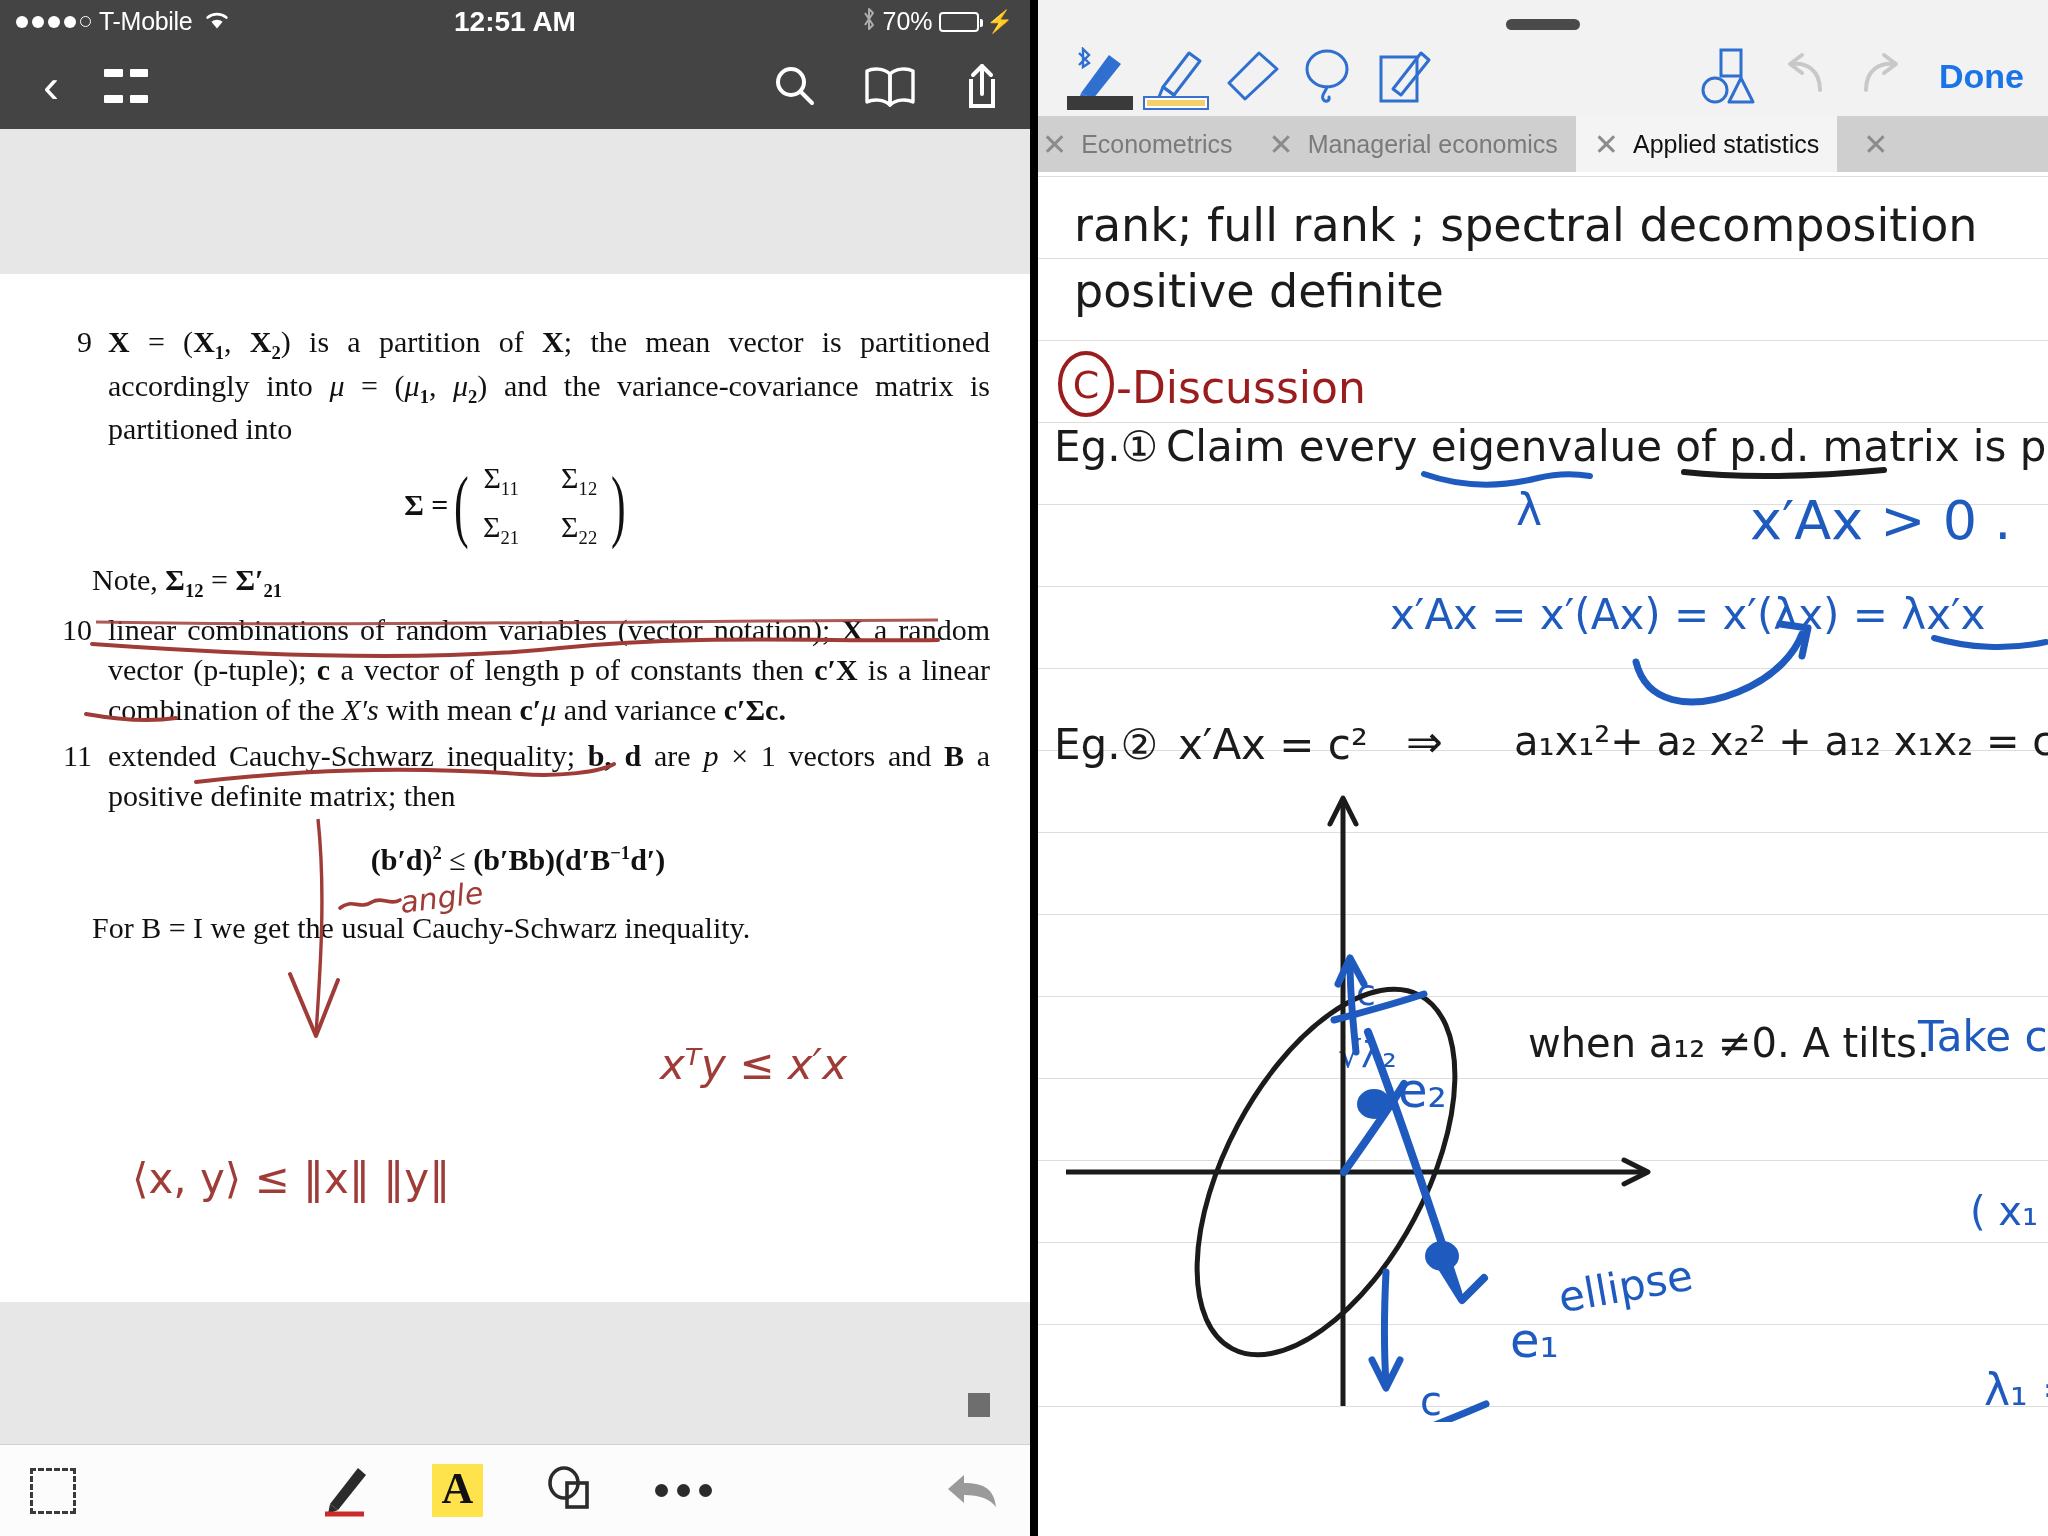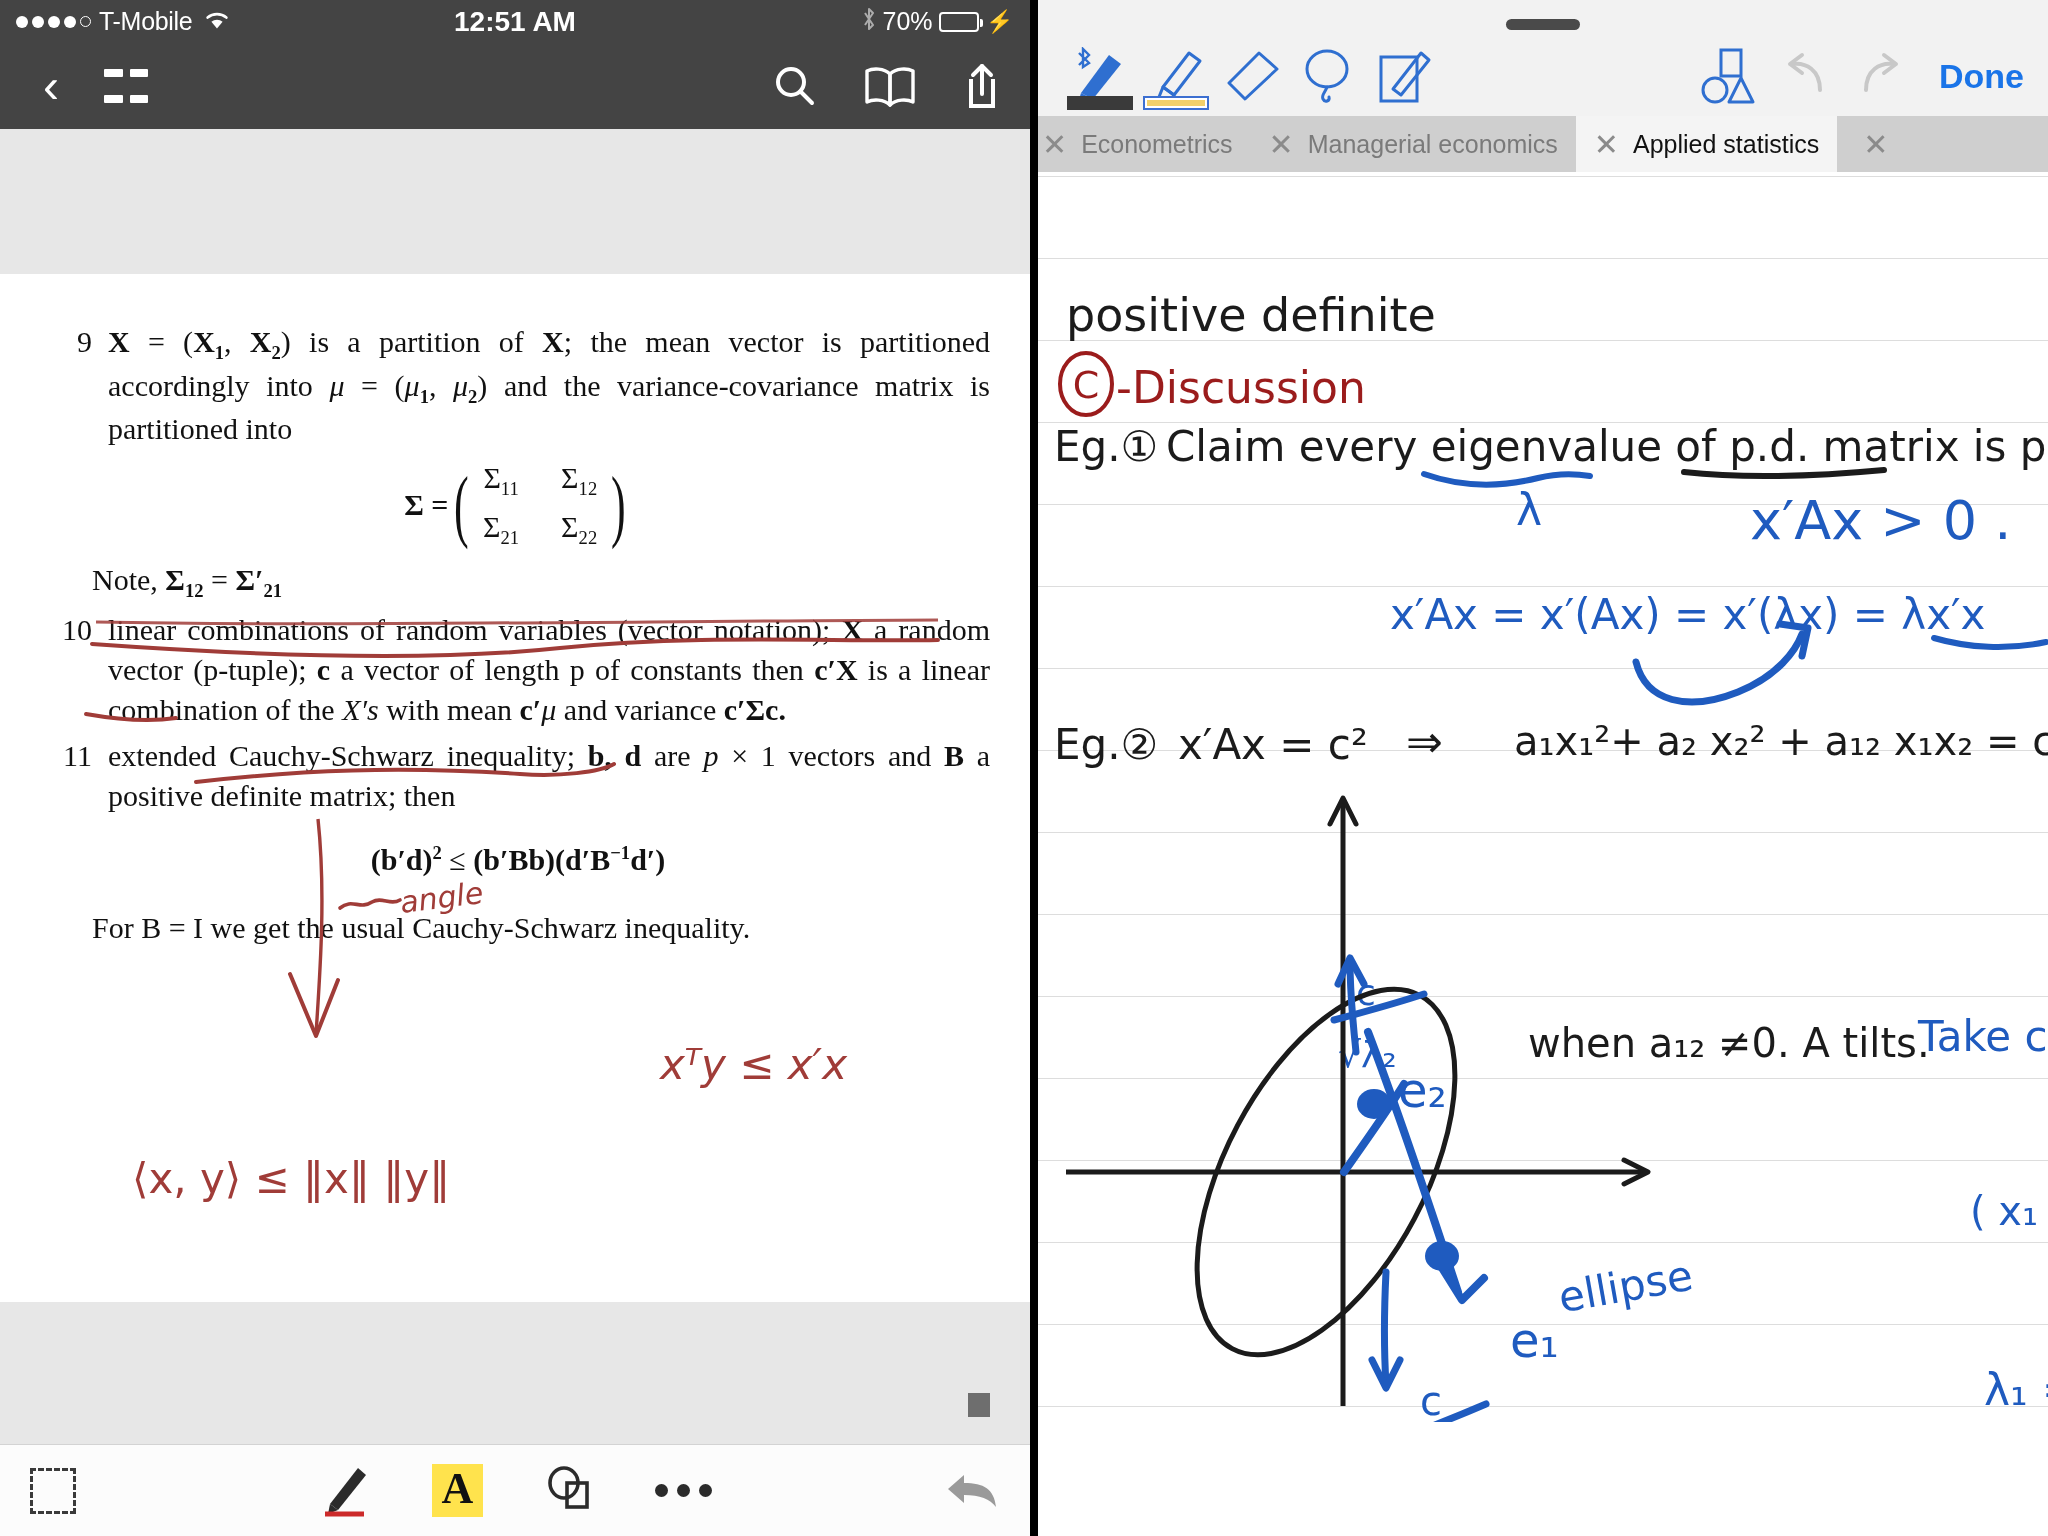--- a/index.html
+++ b/index.html
@@ -432,21 +432,22 @@
       <div class="rule" style="top:988px"></div>
       <div class="rule" style="top:1070px"></div>
       <div class="rule" style="top:1152px"></div>
       <div class="rule" style="top:1234px"></div>
       <div class="rule" style="top:1316px"></div>
 
       <div class="hw hw-red" style="left:130px; top:-24px; font-size:46px; font-weight:bold;
                   letter-spacing:4px; overflow:hidden;">
       </div>
 
-      <div class="hw hw-black" style="left:28px; top:92px; font-size:46px;margin-top:24px;">positive definite</div>
+      <div class="hw hw-black" style="left:36px; top:26px; font-size:46px;">rank; full rank ; spectral decomposition</div>
+      <div class="hw hw-black" style="left:36px; top:92px; font-size:46px;">positive definite</div>
 
       <div style="position:absolute; left:14px; top:176px;">
         <svg width="72" height="72" viewBox="0 0 72 72">
           <ellipse cx="34" cy="36" rx="26" ry="31" stroke="#9b1c1c" stroke-width="4" fill="none"></ellipse>
           <text x="34" y="50" font-size="38" fill="#9b1c1c" text-anchor="middle" font-family="DejaVu Sans, sans-serif">C</text>
         </svg>
       </div>
       <div class="hw hw-red" style="left:78px; top:190px; font-size:44px;">-Discussion</div>
 
       <div class="hw hw-black" style="left:16px; top:250px; font-size:42px;">Eg.①</div>

